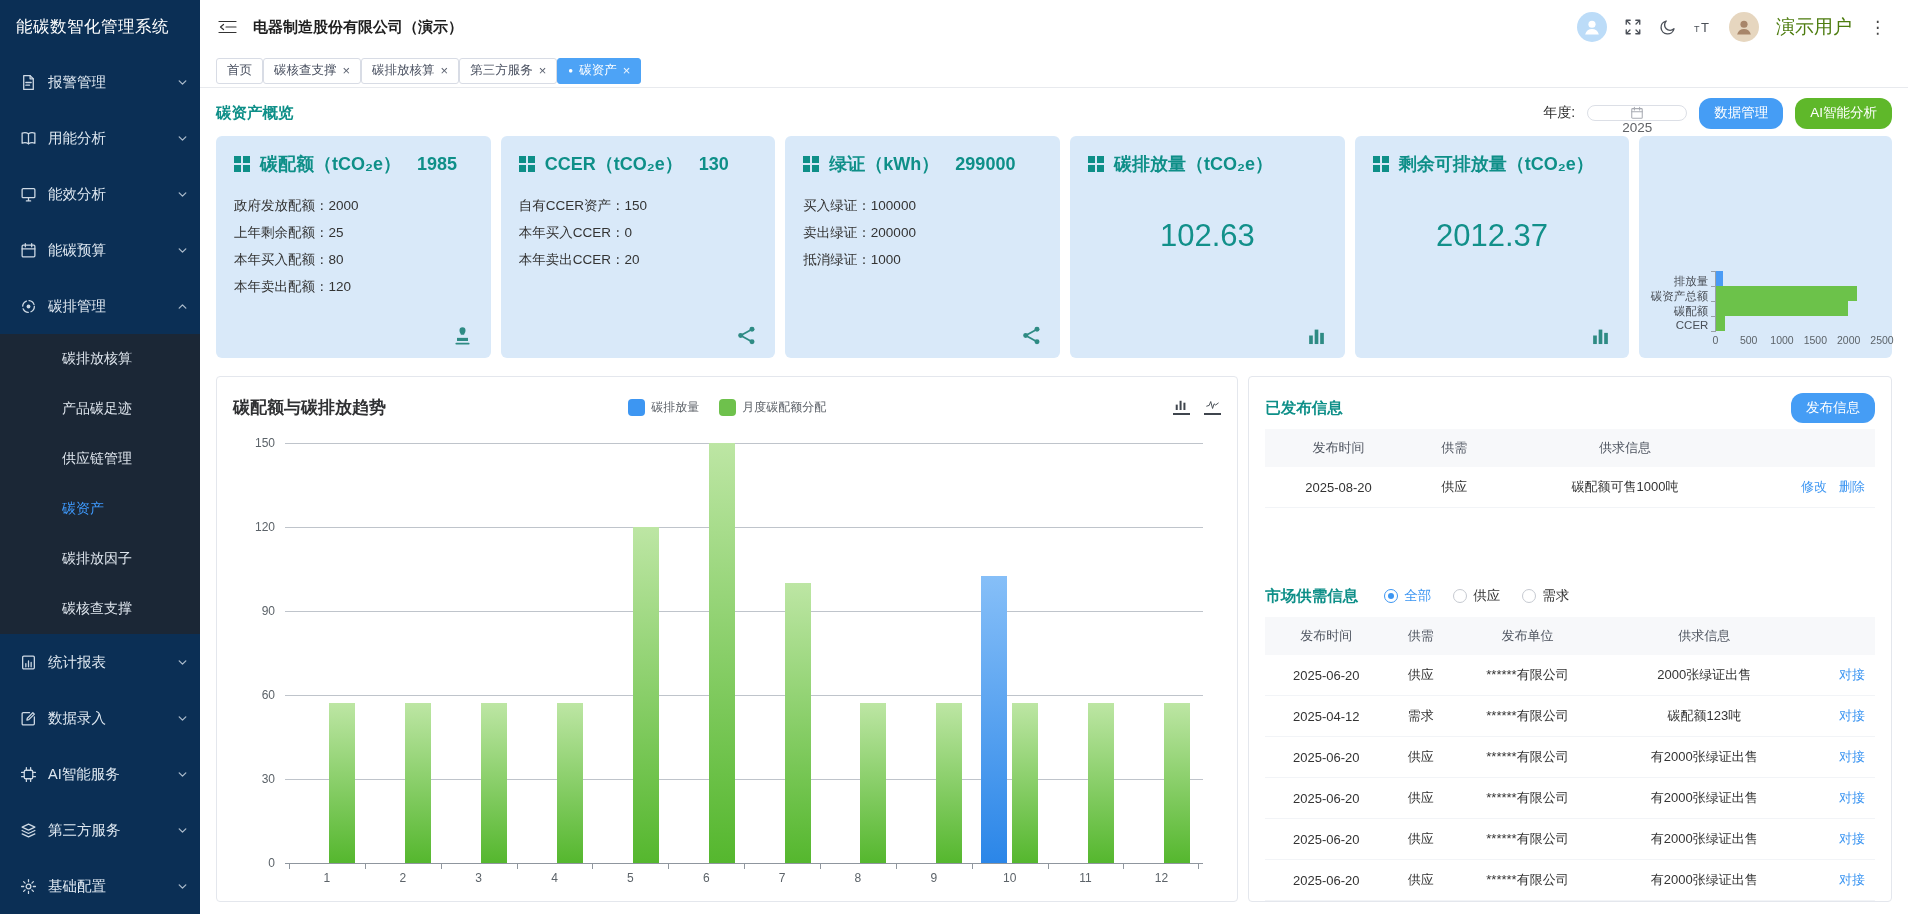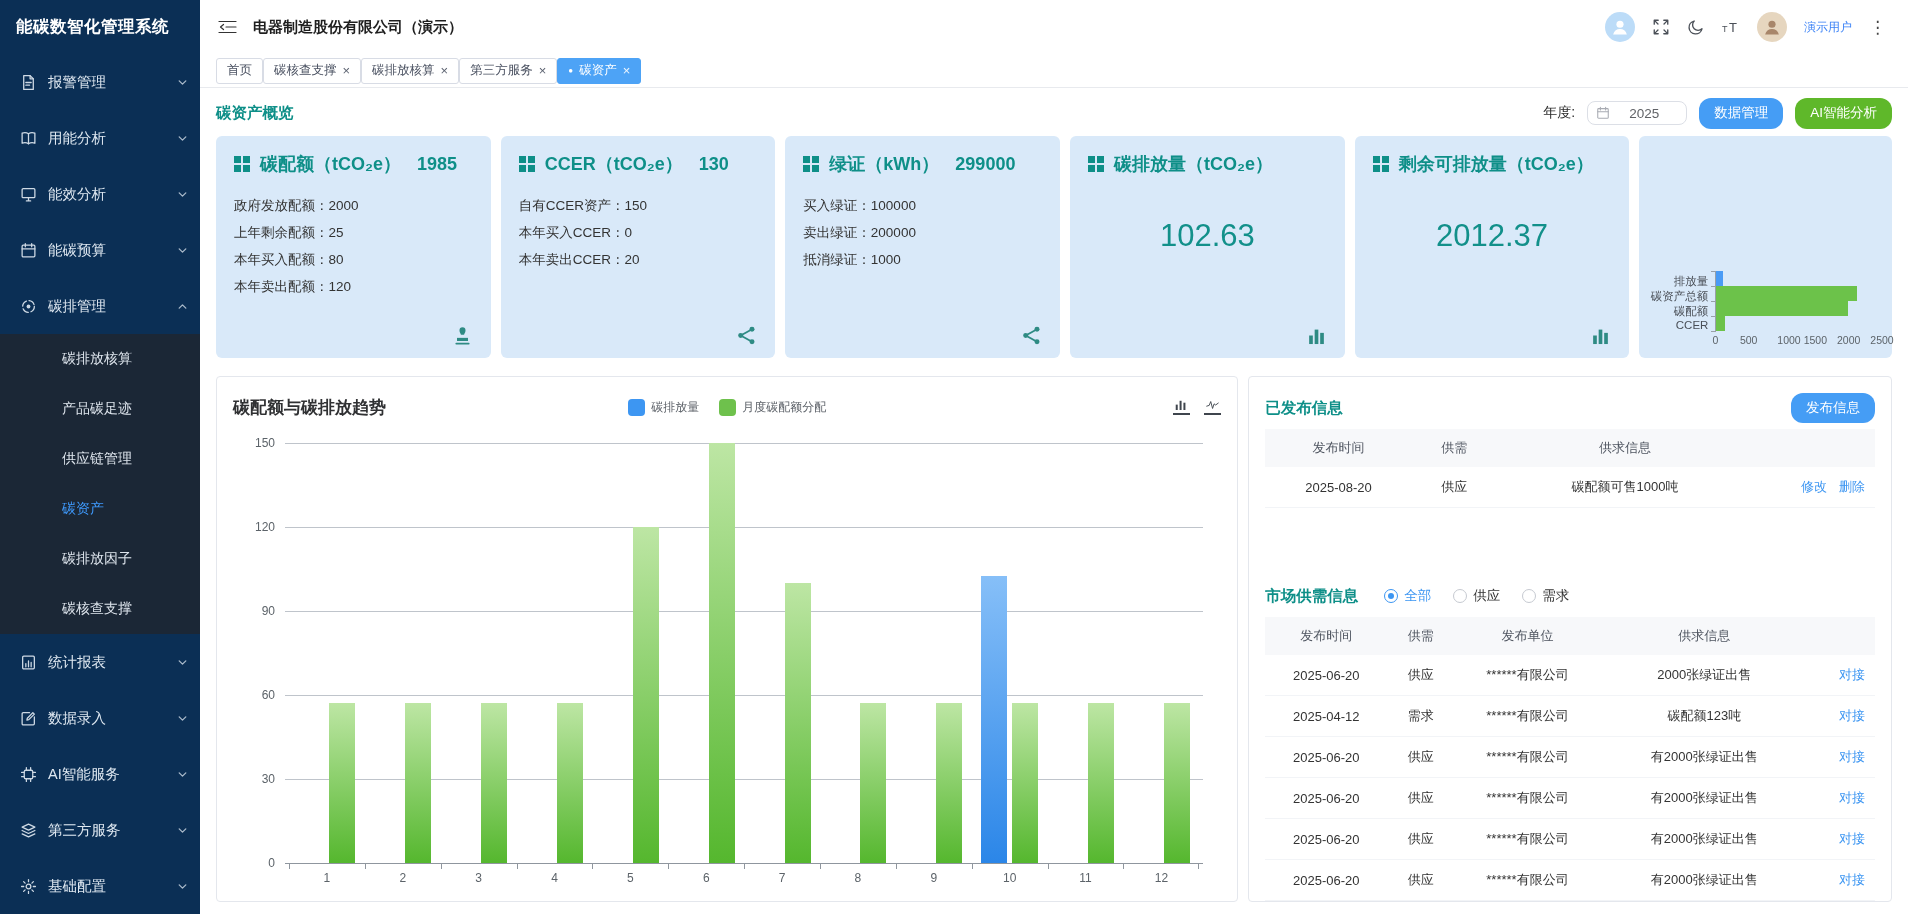--- a/index.html
+++ b/index.html
@@ -2,55 +2,55 @@
 <html><head>
 <meta charset="utf-8">
 <style>
   * { margin:0; padding:0; box-sizing:border-box; }
   html,body { width:1908px; height:914px; overflow:hidden; background:#fff;
     font-family:"Liberation Sans","DejaVu Sans",sans-serif; }
   .app { display:flex; width:1908px; height:914px; }
 
   
   .sidebar { width:200px; flex-shrink:0; background:#0b2f55; color:#dfe8f1; display:flex; flex-direction:column; overflow:hidden; }
-  .sidebar-title { color:#fff; font-weight:bold; font-size:16.5px; padding:16px 8px 16px 16px; letter-spacing:.5px; white-space:nowrap; }
+  .sidebar-title { color:#fff; font-weight:normal; font-size:16.5px; padding:16px 8px 16px 16px; letter-spacing:.5px; white-space:nowrap; }
   .nav-item { height:56px; display:flex; align-items:center; padding:0 12px 0 20px; font-size:14.5px; cursor:pointer; }
   .nav-item .nav-icon { width:17px; height:17px; margin-right:11px; opacity:.92; flex-shrink:0; }
   .nav-item .chev { width:11px; height:11px; margin-left:auto; opacity:.75; }
   .submenu { background:#1b2736; }
   .submenu-item { height:50px; display:flex; align-items:center; padding-left:62px; font-size:14px; color:#dfe6ee; cursor:pointer; }
   .submenu-item.active .sub-label { color:#3f9bff; }
   .icon svg { width:100%; height:100%; fill:none; stroke:currentColor; stroke-width:1.2; stroke-linecap:round; stroke-linejoin:round; display:block; }
 
   
   .main { flex:1; display:flex; flex-direction:column; min-width:0; }
   .topbar { height:54px; display:flex; align-items:center; padding:0 22px 0 18px; background:#fff; }
   .hamburger { width:19px; height:16px; color:#333; cursor:pointer; margin-right:16px; }
   .company { font-size:15px; font-weight:bold; color:#1f1f1f; }
   .topbar-right { margin-left:auto; display:flex; align-items:center; gap:17px; color:#4a4f57; }
   .tb-icon { width:18px; height:18px; cursor:pointer; }
   .avatar { width:30px; height:30px; border-radius:50%; overflow:hidden; cursor:pointer; display:flex; align-items:center; justify-content:center; }
   .avatar svg { width:22px; height:22px; }
   .assistant-avatar { background:#bcdcf8; }
   .user-avatar { background:#e6d6bf; }
-  .user-name { font-size:12px; color:#3b82f6; cursor:pointer; }
+  .user-name { font-size:19px; color:#4d7c0f; cursor:pointer; }
   .more-dots { font-size:17px; color:#444; cursor:pointer; }
 
   .tabbar { height:34px; display:flex; align-items:center; padding:0 16px; border-bottom:1px solid #e8eaee; background:#fff; }
   .tab { display:flex; align-items:center; gap:6px; height:26px; padding:0 10px; border:1px solid #d8dce5; border-radius:3px; font-size:12.5px; color:#495060; background:#fff; cursor:pointer; white-space:nowrap; }
   .tab.active { background:#4da3f6; border-color:#4da3f6; color:#fff; }
   .tab-dot { font-size:8px; line-height:1; }
   .tab-close { font-size:13px; line-height:1; opacity:.9; cursor:pointer; }
 
   .content { flex:1; display:flex; flex-direction:column; padding:8px 16px 12px; min-height:0; background:#fff; }
   .overview-row { height:34px; display:flex; align-items:center; justify-content:space-between; margin-bottom:6px; }
   .section-title { color:#0e8f88; font-weight:bold; font-size:15.5px; }
   .overview-controls { display:flex; align-items:center; gap:12px; }
   .year-label { font-size:14px; color:#2b2b2b; }
-  .year-input { width:100px; height:24px; border:1px solid #dcdfe6; border-radius:8px; display:flex; align-items:center; padding:0 8px; color:#606266; font-size:13.5px; cursor:text; background:#fff; }
+  .year-input { width:100px; height:16px; border:1px solid #dcdfe6; border-radius:8px; display:flex; align-items:center; padding:0 8px; color:#606266; font-size:13.5px; cursor:text; background:#fff;flex-direction:column; }
   .year-input .cal { width:14px; height:14px; color:#a8abb2; flex-shrink:0; }
   .year-value { flex:1; text-align:center; }
   .btn { height:31px; padding:0 15px; border:none; border-radius:12px; color:#fff; font-size:13.5px; cursor:pointer; font-family:inherit; }
   .btn.blue { background:#459df5; }
   .btn.green { background:#5fb82a; }
 
   
   .cards-row { display:flex; gap:10px; height:222px; }
   .card { flex:1; background:#d9e9f9; border-radius:6px; padding:16px 18px; position:relative; min-width:0; }
   .card-head { display:flex; align-items:center; color:#0e8f88; }
@@ -479,21 +479,21 @@
                 <div class="mini-tick" style="top: 0%;"></div>
                 <div class="mini-tick" style="top: 25%;"></div>
                 <div class="mini-tick" style="top: 50%;"></div>
                 <div class="mini-tick" style="top: 75%;"></div>
                 <div class="mini-tick" style="top: 100%;"></div>
               </div>
           </div>
           <div class="mini-xrow" id="mini-xrow">
               <span class="mini-xtick" style="left: 0%;">0</span>
               <span class="mini-xtick" style="left: 20%;">500</span>
-              <span class="mini-xtick" style="left: 40%; margin-left: 7px;">1000</span>
+              <span class="mini-xtick" style="left: 40%;">1000</span>
               <span class="mini-xtick" style="left: 60%;">1500</span>
               <span class="mini-xtick" style="left: 80%;">2000</span>
               <span class="mini-xtick" style="left: 100%;">2500</span>
             </div>
         </div>
       </div>
 
       <div class="main-row">
 
         <section class="chart-panel">

